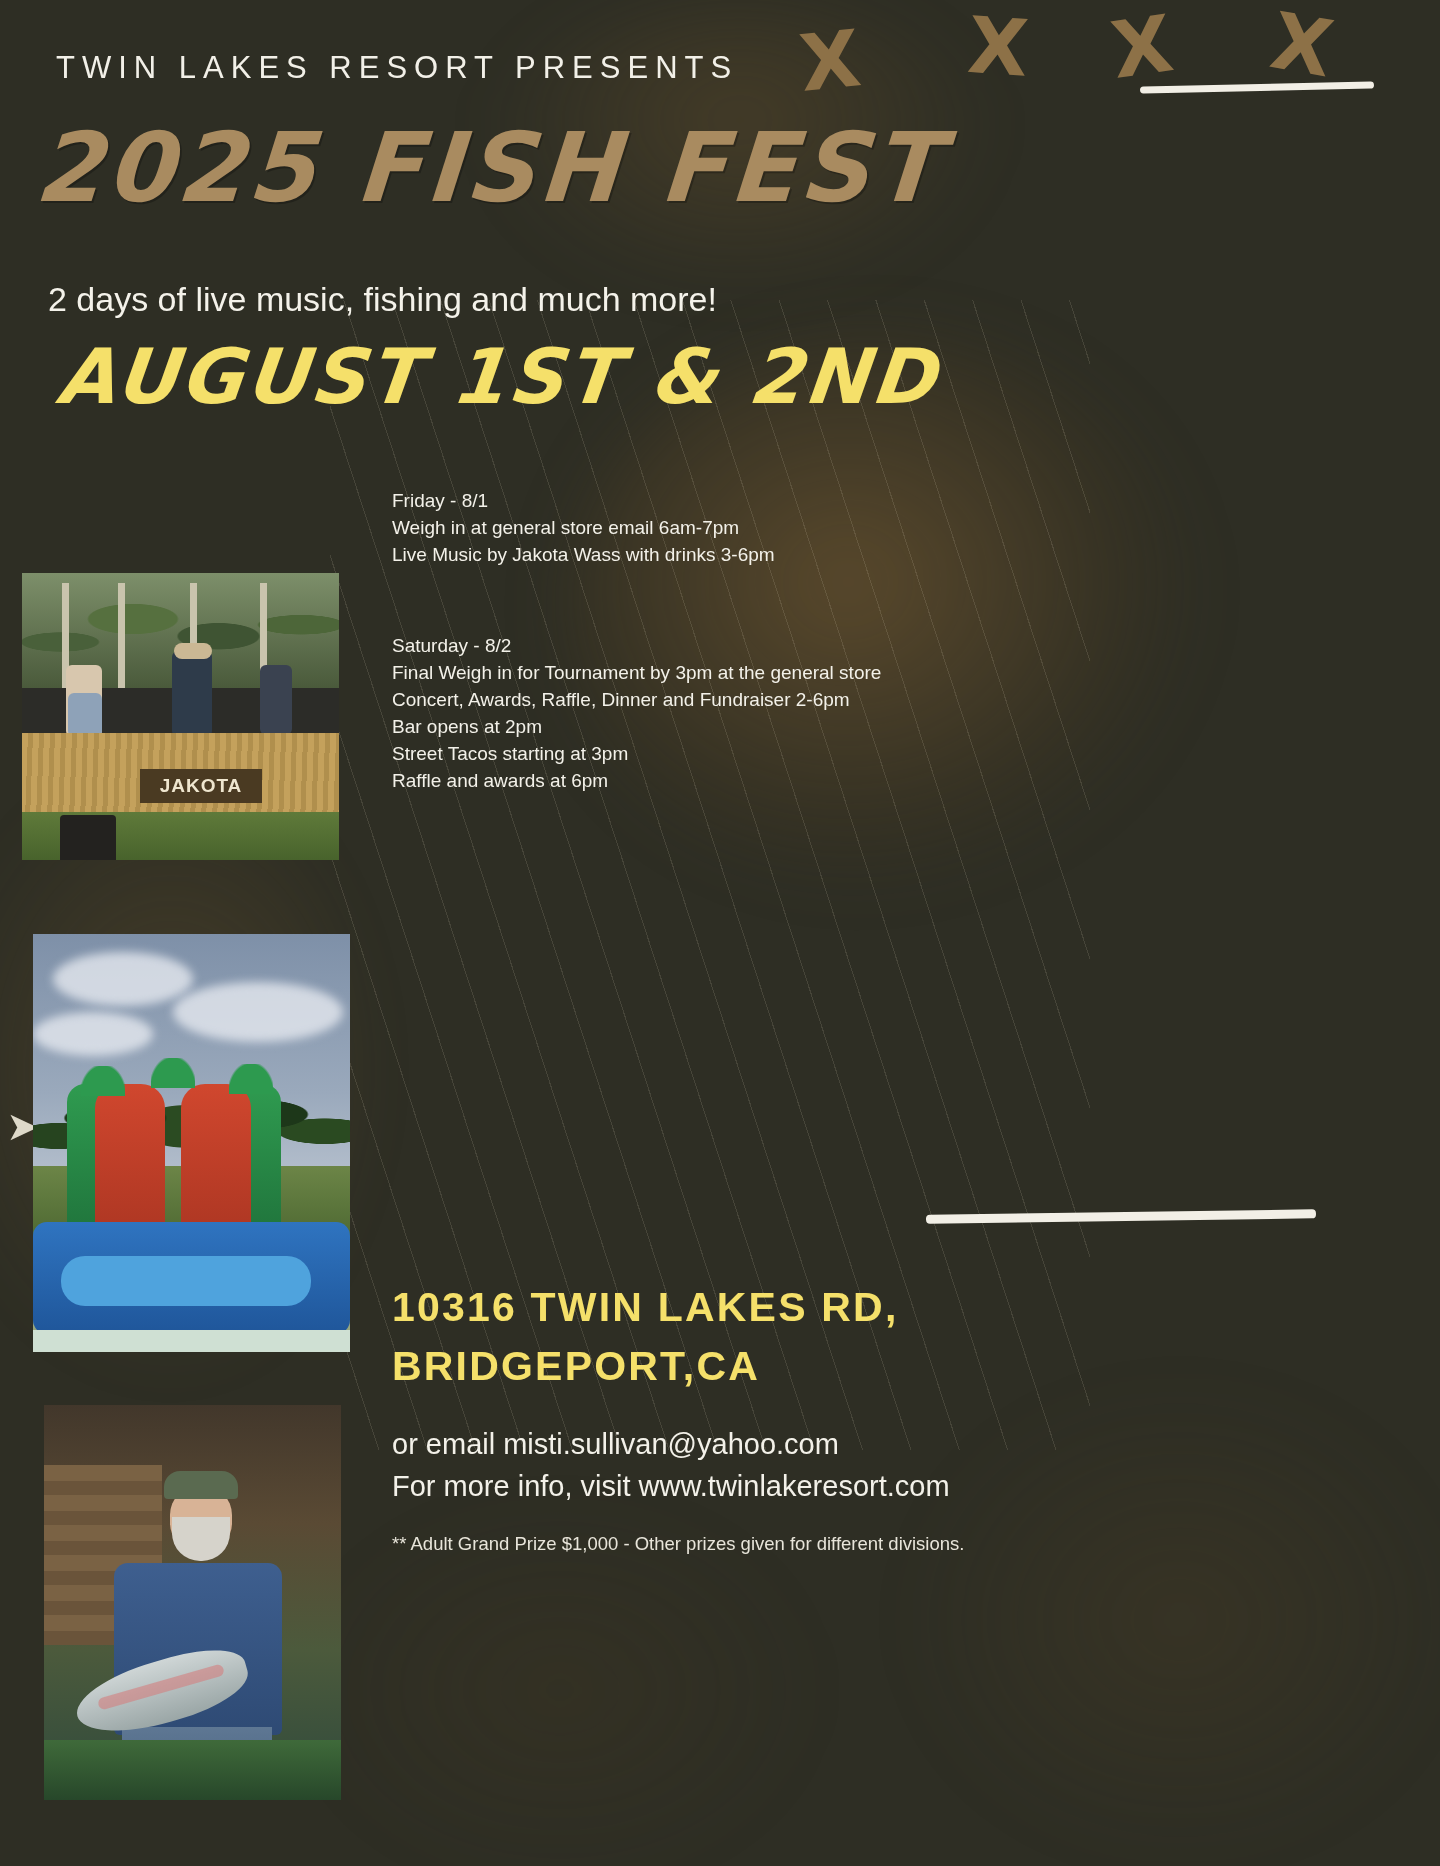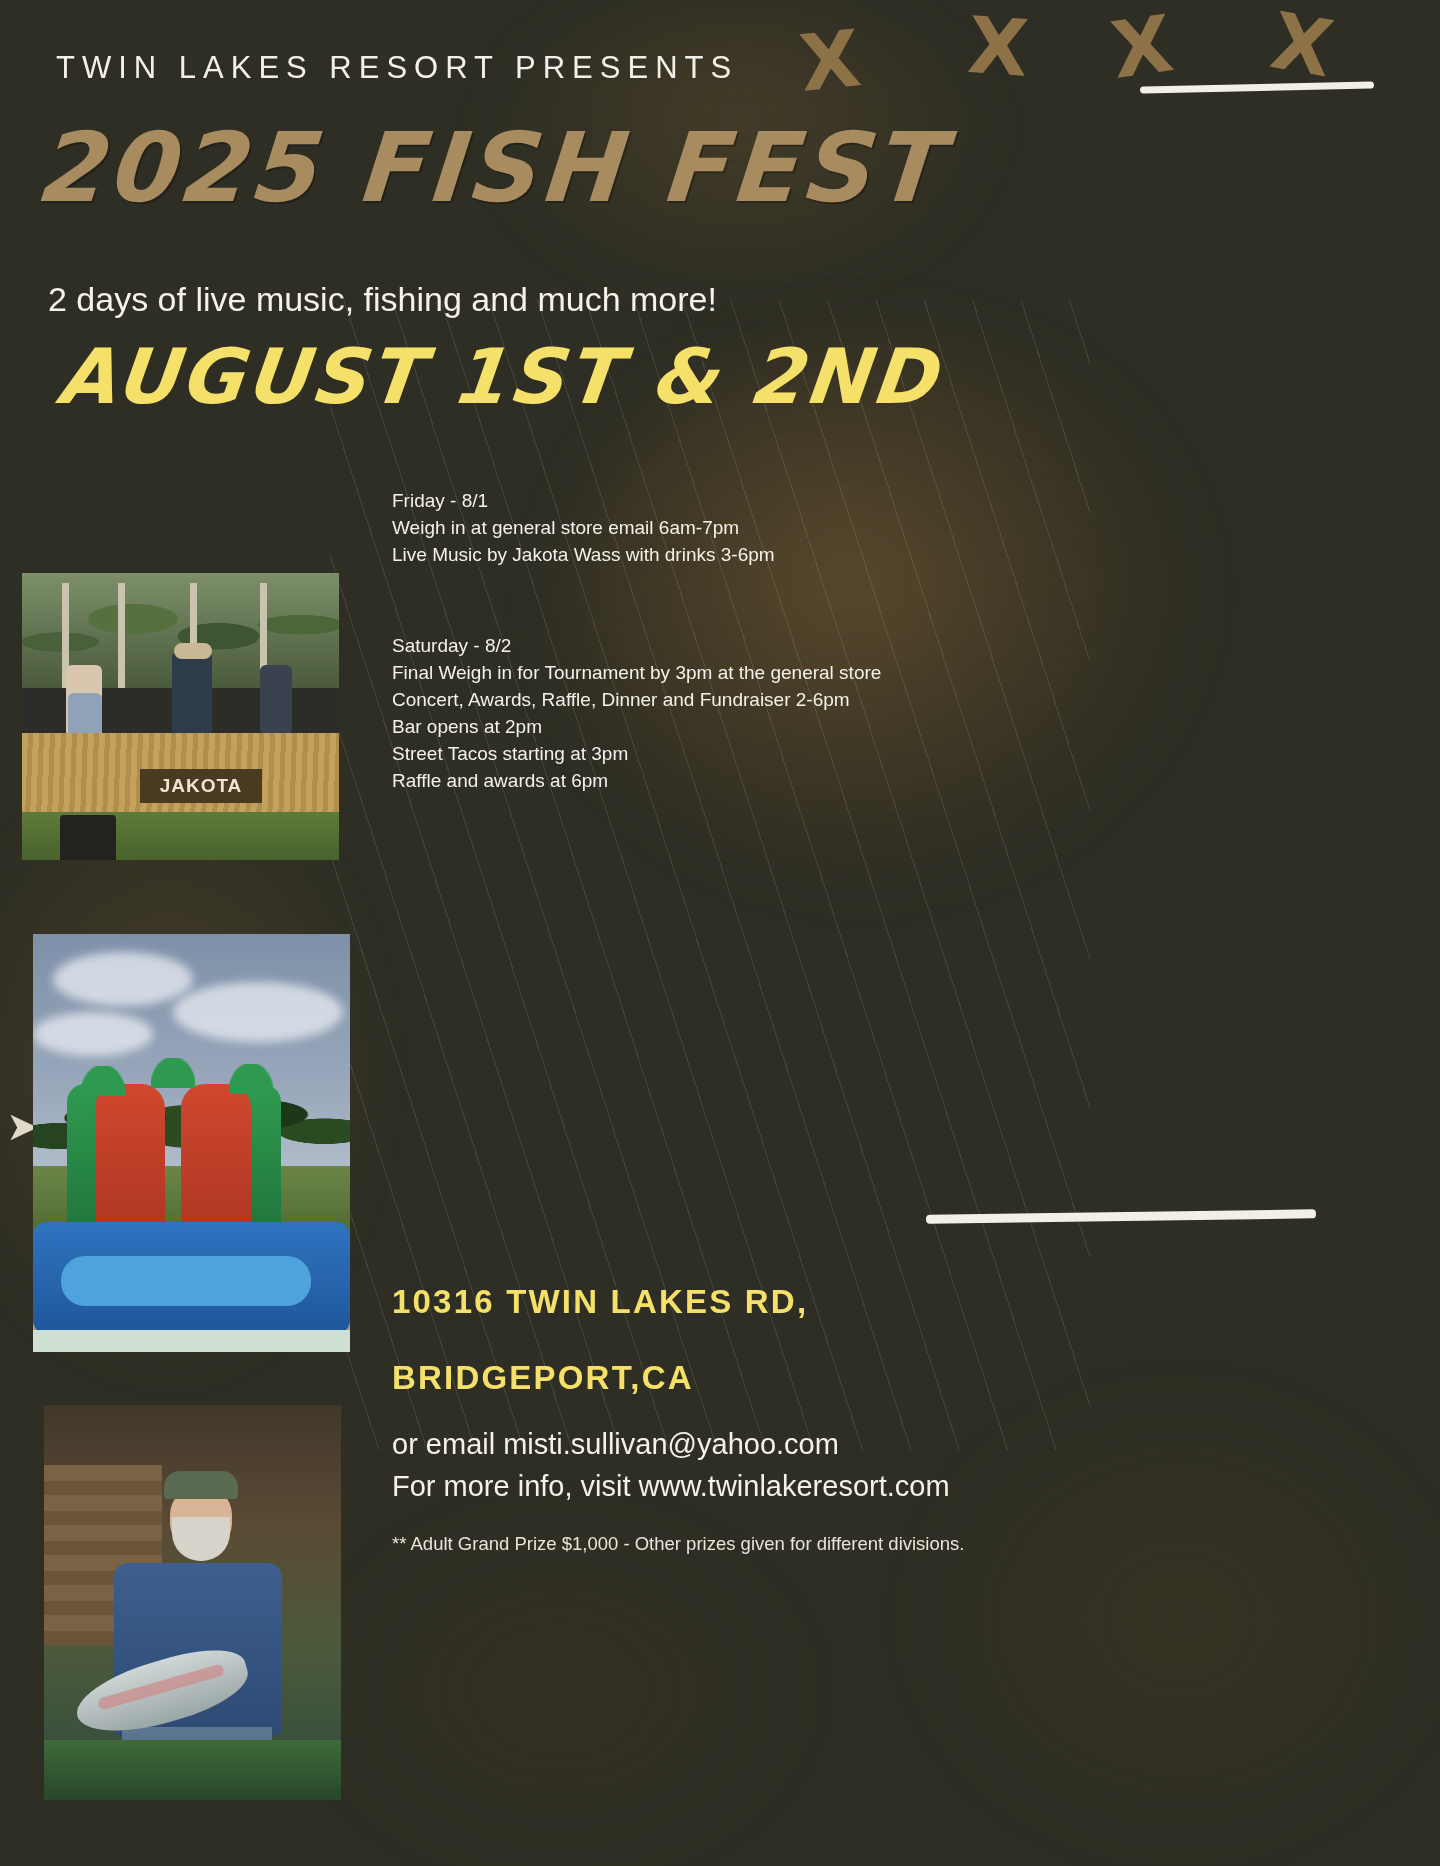--- a/index.html
+++ b/index.html
@@ -113,21 +113,21 @@
     font-size: 19px;
     line-height: 1.42;
   }
   .schedule .day-block { margin-bottom: 64px; }
   .schedule .line { display: block; }
   .address {
     position: absolute;
     left: 392px; top: 1278px;
     width: 640px;
     color: #f5e06a;
-    font-size: 33px;
+    font-size: 41px;
     font-weight: bold;
     letter-spacing: 2.2px;
     line-height: 1.45;
   }
   .contact {
     position: absolute;
     left: 392px; top: 1423px;
     width: 820px;
     color: #f3f1e9;
     font-size: 29px;
@@ -305,21 +305,21 @@
       <span class="line">Final Weigh in for Tournament by 3pm at the general store</span>
       <span class="line">Concert, Awards, Raffle, Dinner and Fundraiser 2-6pm</span>
       <span class="line">Bar opens at 2pm</span>
       <span class="line">Street Tacos starting at 3pm</span>
       <span class="line">Raffle and awards at 6pm</span>
     </div>
   </div>
 
   <div class="address">
     <span style="display:block;">10316 TWIN LAKES RD,</span>
-    <span style="display:block;margin-top:28px;">BRIDGEPORT,CA</span>
+    <span style="display:block;">BRIDGEPORT,CA</span>
   </div>
 
   <div class="contact">
     <span style="display:block;">or email misti.sullivan@yahoo.com</span>
     <span style="display:block;">For more info, visit www.twinlakeresort.com</span>
   </div>
 
   <div class="footnote">** Adult Grand Prize $1,000 - Other prizes given for different divisions.</div>
 
 </div>

